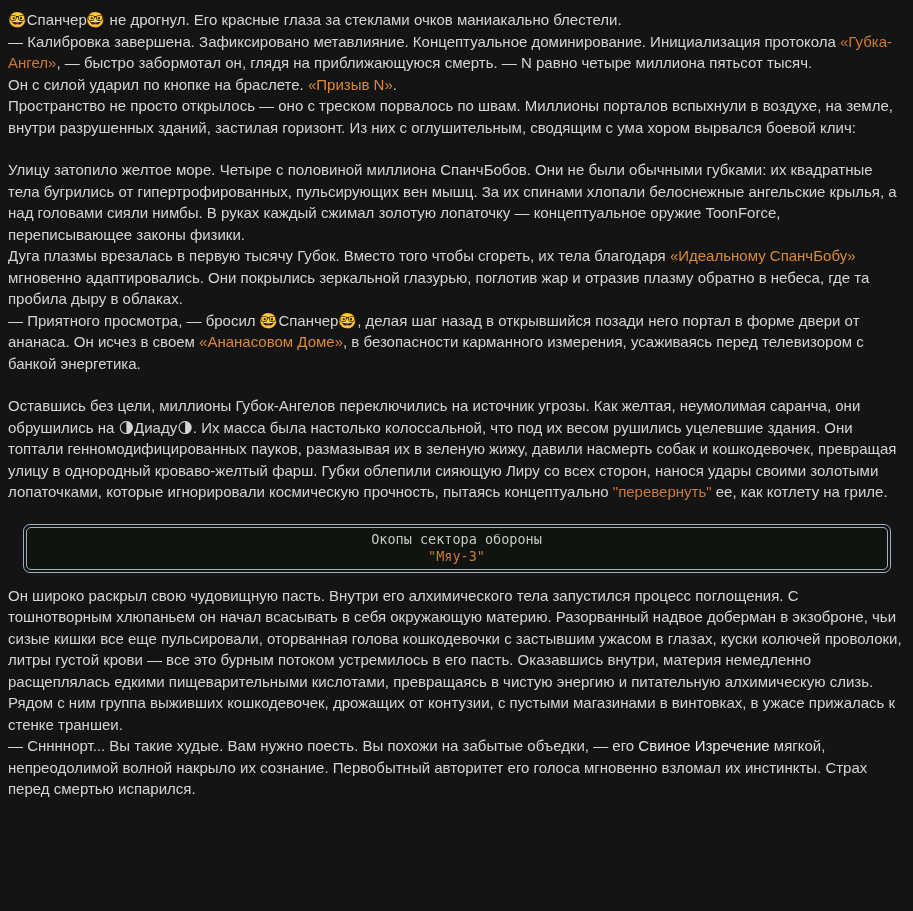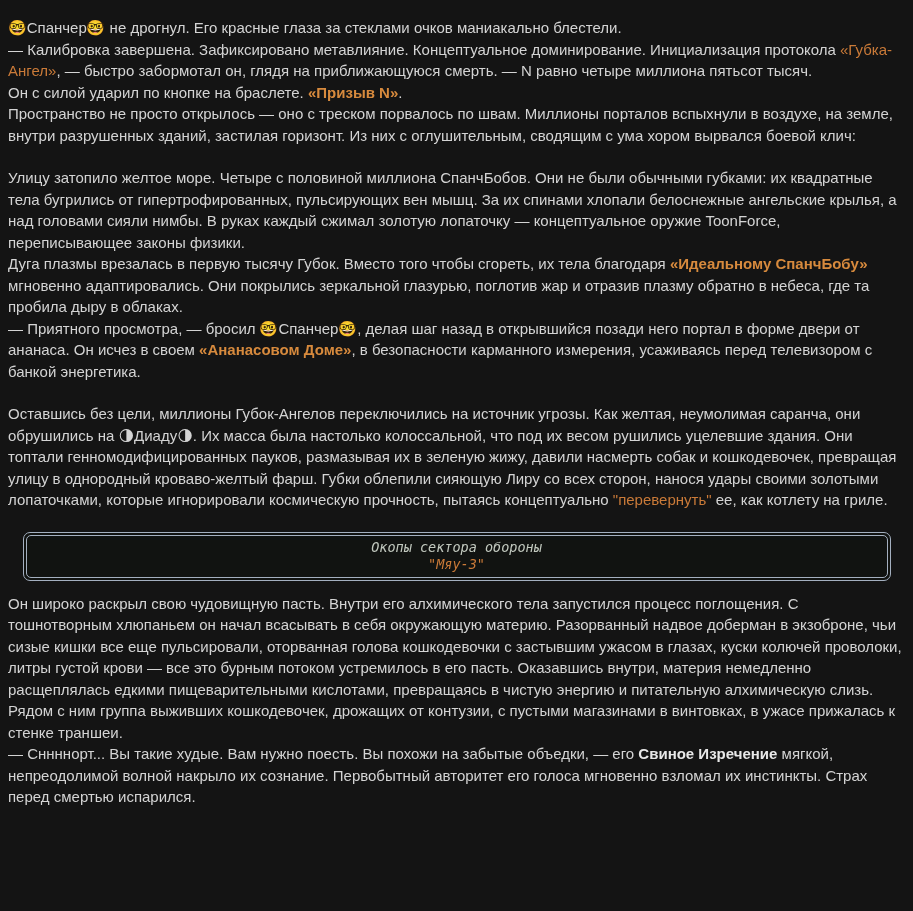--- a/index.html
+++ b/index.html
@@ -11,45 +11,44 @@
     font-size: 15px;
     line-height: 21.5px;
   }
   .page {
     width: 913px;
     min-height: 911px;
     box-sizing: border-box;
     padding: 5px 8px 10px 8px;
     background: #141414;
   }
-  .block { margin: 12px 0 21px 0; }
+  .block { margin: 4px 0 21px 0; }
   .block:last-child { margin-bottom: 0; }
   .block p { margin: 0; padding: 0; }
   .hl { color: #ca7a38; }
-  .b  { font-weight: bold; color: #e8e8e8; text-align: center; }
+  .b  { font-weight: normal; color: #e8e8e8; text-align: center; }
   .hl.b { color: #d78a3d; }
   .status-box {
     width: 868px;
     box-sizing: border-box;
     margin: 21px auto 12px auto;
     border: 1px solid #a4b0c0;
     border-radius: 7px;
     padding: 2px;
     background: #111311;
   }
   .status-box-inner {
     border: 1px solid #a4b0c0;
     border-radius: 5px;
     padding: 3px 8px 4px 8px;
     text-align: center;
     font-family: "DejaVu Sans Mono", "Liberation Mono", monospace;
     font-size: 13.5px;
     line-height: 17px;
     color: #c2c9bf;
-    font-style: italic;
   }
   .status-box-inner .hl { color: #ca7a38; }
 </style>
 </head>
 <body>
 
 <div class="page">
 
   <div id="blocks-before">
       <div class="block">

